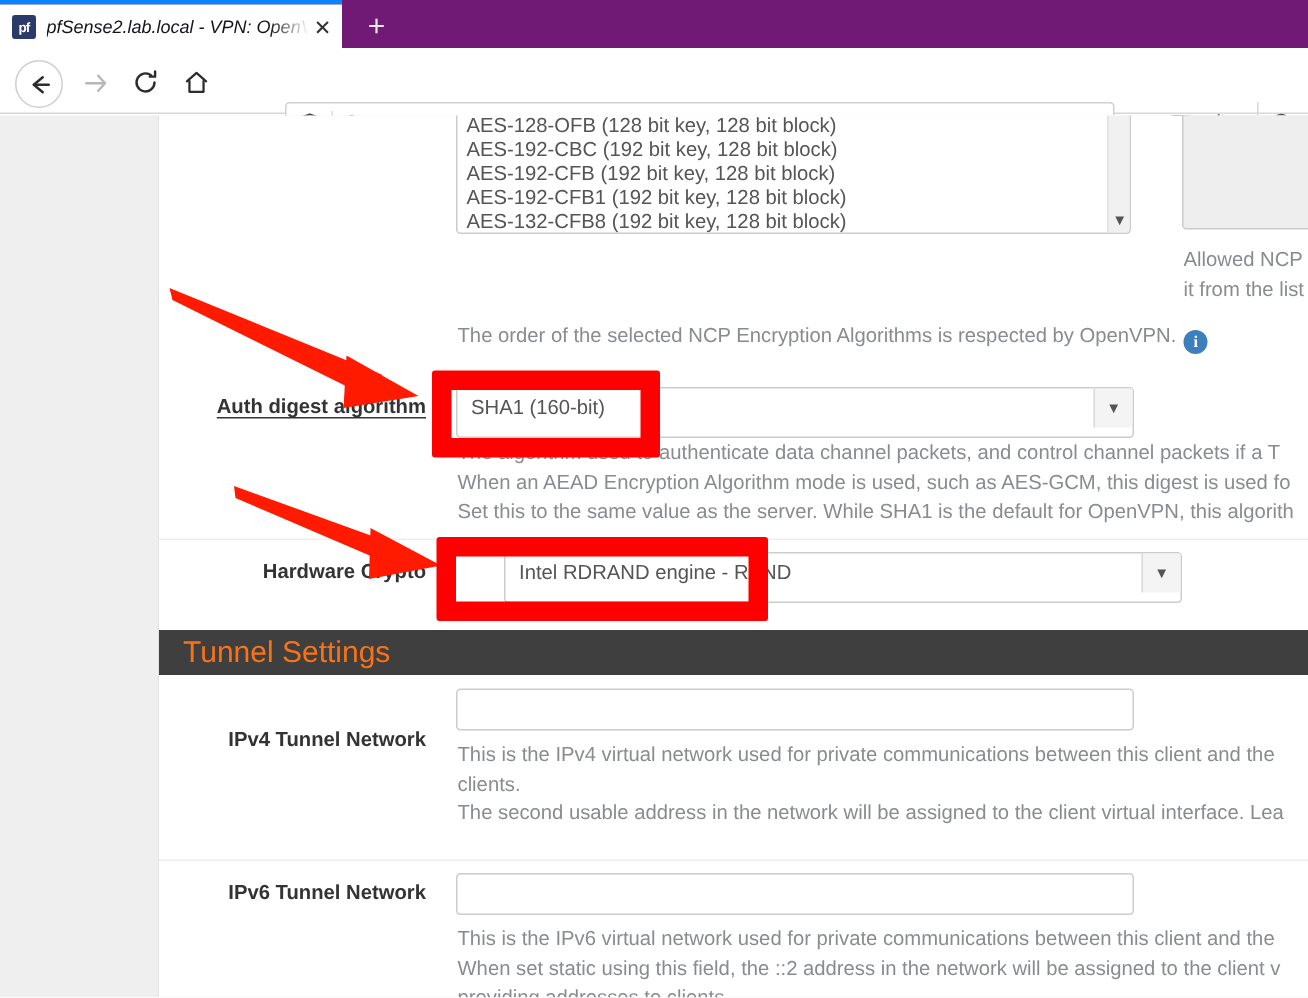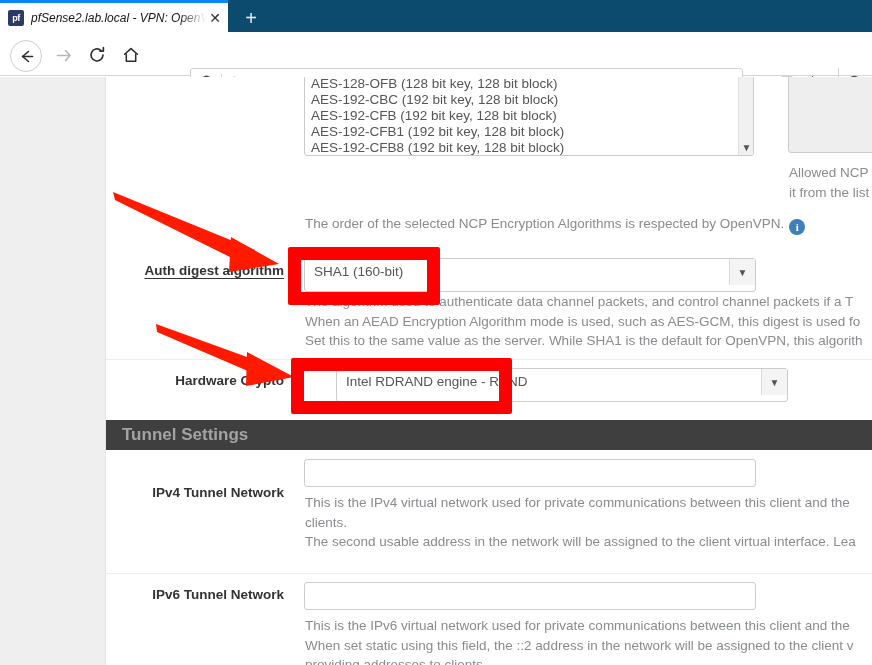--- a/index.html
+++ b/index.html
@@ -7,21 +7,21 @@
     width:872px;height:665px;overflow:hidden;
     font-family:"Liberation Sans",sans-serif;
     background:#ffffff;
     -webkit-font-smoothing:antialiased;
   }
   .app{position:relative;width:872px;height:665px;overflow:hidden;}
 
   
   .tabstrip{
     position:absolute;left:0;top:0;width:872px;height:32px;
-    background:#0c4a6e;
+    background:#701a75;
   }
   .tab-accent{position:absolute;left:0;top:0;width:228px;height:3px;background:#0a84ff;}
   .tab{
     position:absolute;left:0;top:3px;width:228px;height:29px;background:#ffffff;
     display:flex;align-items:center;padding:0 4px 0 8px;box-sizing:border-box;
   }
   .favicon{
     width:16px;height:16px;flex:0 0 16px;border-radius:2px;
     background:#2b3a67;display:flex;align-items:center;justify-content:center;
     color:#ffffff;font-size:9px;font-weight:bold;font-family:"Liberation Sans",sans-serif;
@@ -141,21 +141,21 @@
     display:flex;align-items:center;justify-content:center;
     font-size:10px;color:#555;box-sizing:border-box;
   }
 
   .secthead{
     position:absolute;left:0;width:767px;height:30px;background:#3f3f3f;
     box-sizing:border-box;
   }
   .secthead span{
     position:absolute;left:16px;top:0;line-height:30px;
-    font-size:17px;font-weight:bold;color:#a3a3a3;
+    font-size:20px;font-weight:normal;color:#f97316;
   }
 
   .textinput{
     width:452px;height:28px;border:1px solid #cccccc;border-radius:3px;
     background:#ffffff;box-sizing:border-box;
   }
 
   .infoicon{
     display:inline-block;width:16px;height:16px;border-radius:50%;
     background:#3d7fbd;color:#ffffff;font-size:11px;font-weight:bold;
@@ -262,21 +262,21 @@
   <div class="viewport">
     <div class="panel">
 
       <div class="row" style="position:absolute;left:0;top:0;width:756px;height:157px;border-bottom:none;">
 
         <div class="listbox" style="top:-2px;">
           <div class="opt">AES-128-OFB (128 bit key, 128 bit block)</div>
           <div class="opt">AES-192-CBC (192 bit key, 128 bit block)</div>
           <div class="opt">AES-192-CFB (192 bit key, 128 bit block)</div>
           <div class="opt">AES-192-CFB1 (192 bit key, 128 bit block)</div>
-          <div class="opt">AES-192-CFB8 (192 bit key, 128 bit block)</div>
+          <div class="opt">AES-132-CFB8 (192 bit key, 128 bit block)</div>
           <div class="lb-scroll">
             <div class="chev">▼</div>
           </div>
         </div>
 
         <div class="listbox2"></div>
 
 
         <div class="helptext" style="position:absolute;left:683px;top:86px;overflow:hidden;width:84px;">
           <div>Allowed NCP</div>

